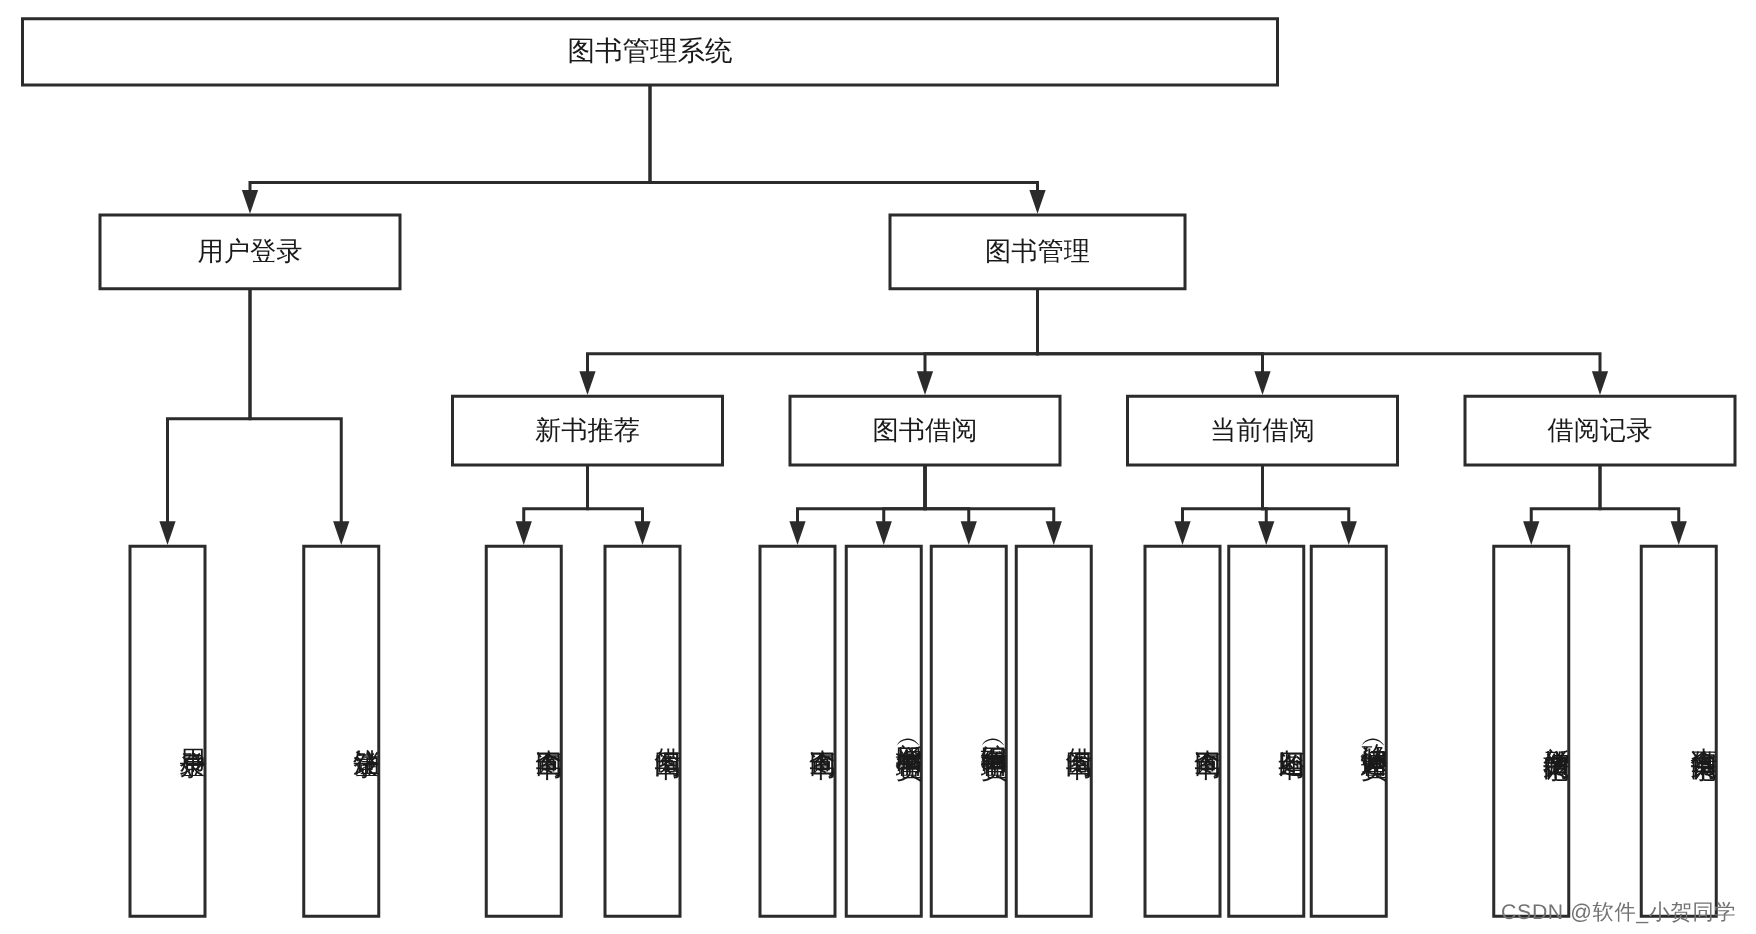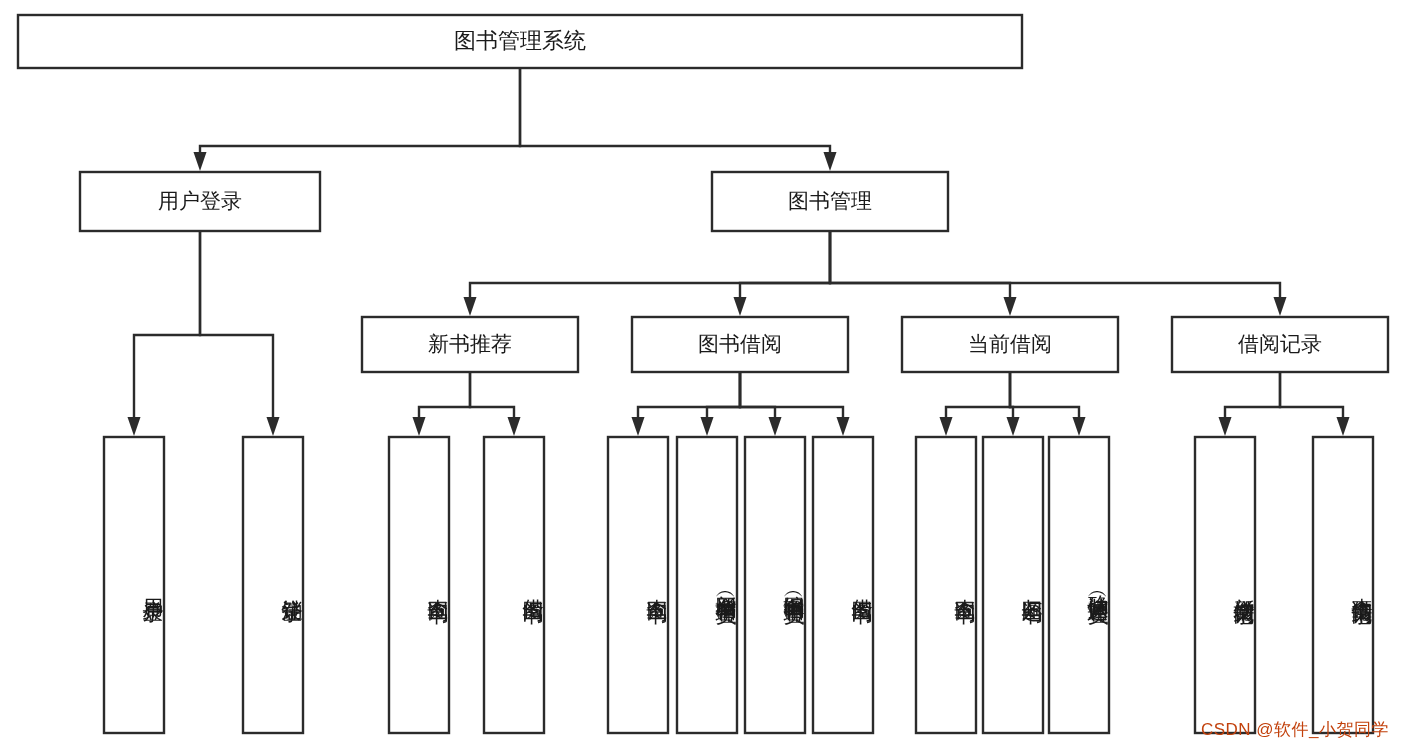--- a/index.html
+++ b/index.html
@@ -69,21 +69,21 @@
     pointer-events: none;
     user-select: none;
     text-align: center;
   }
   .watermark {
     position: absolute;
     right: 16px;
     bottom: 6px;
     font-family: "Liberation Sans", "DejaVu Sans", sans-serif;
     font-size: 17px;
-    color: #c2410c;
+    color: #737373;
     letter-spacing: 0.5px;
     white-space: nowrap;
     user-select: none;
   }
 </style>
 </head>
 <body>
 
 <div id="diagram-root">
 

